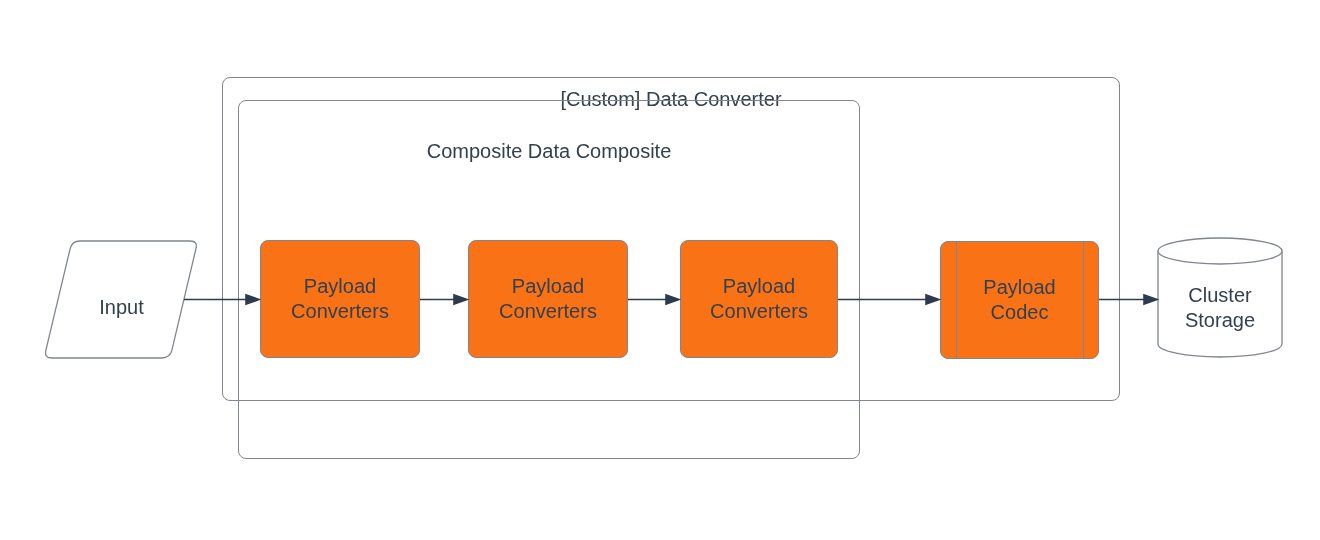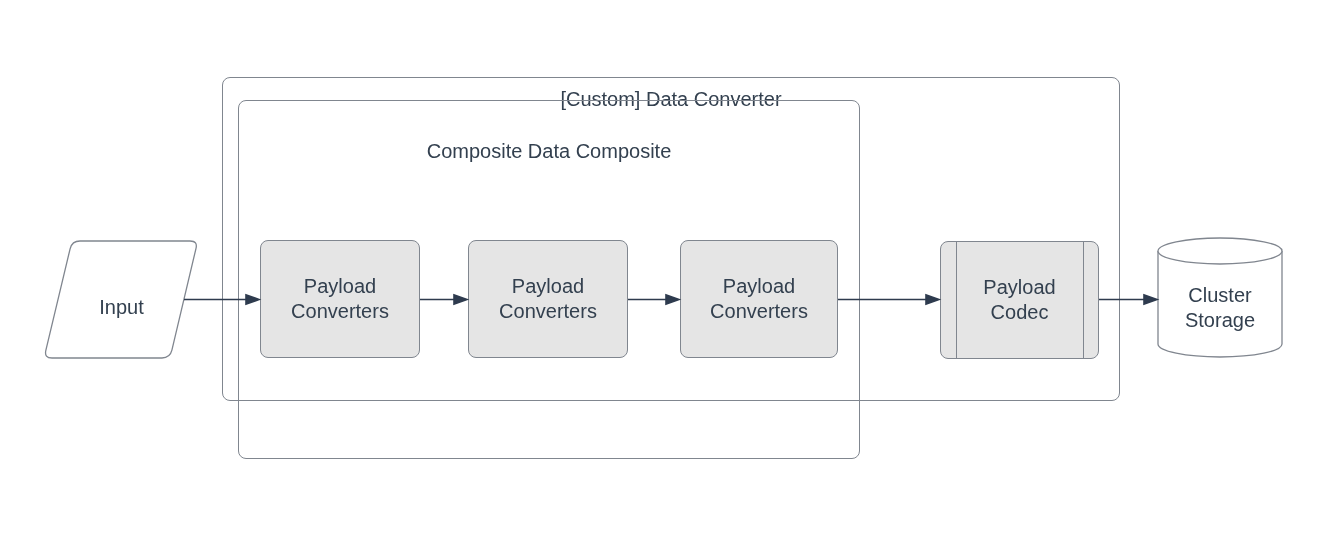--- a/index.html
+++ b/index.html
@@ -23,21 +23,21 @@
     left:0;right:0;
     text-align:center;
     font-size:20px;
     line-height:24px;
     white-space:pre-line;
   }
   .node-box{
     position:absolute;
     border:1px solid #80868f;
     border-radius:8px;
-    background:#e5e5e5;
+    background:#f97316;
     box-sizing:border-box;
     display:flex;align-items:center;justify-content:center;
     text-align:center;
     font-size:20px;line-height:25px;
     white-space:pre-line;
     z-index:2;
   }
   .codec-line{
     position:absolute;
     top:0;bottom:0;width:1px;

